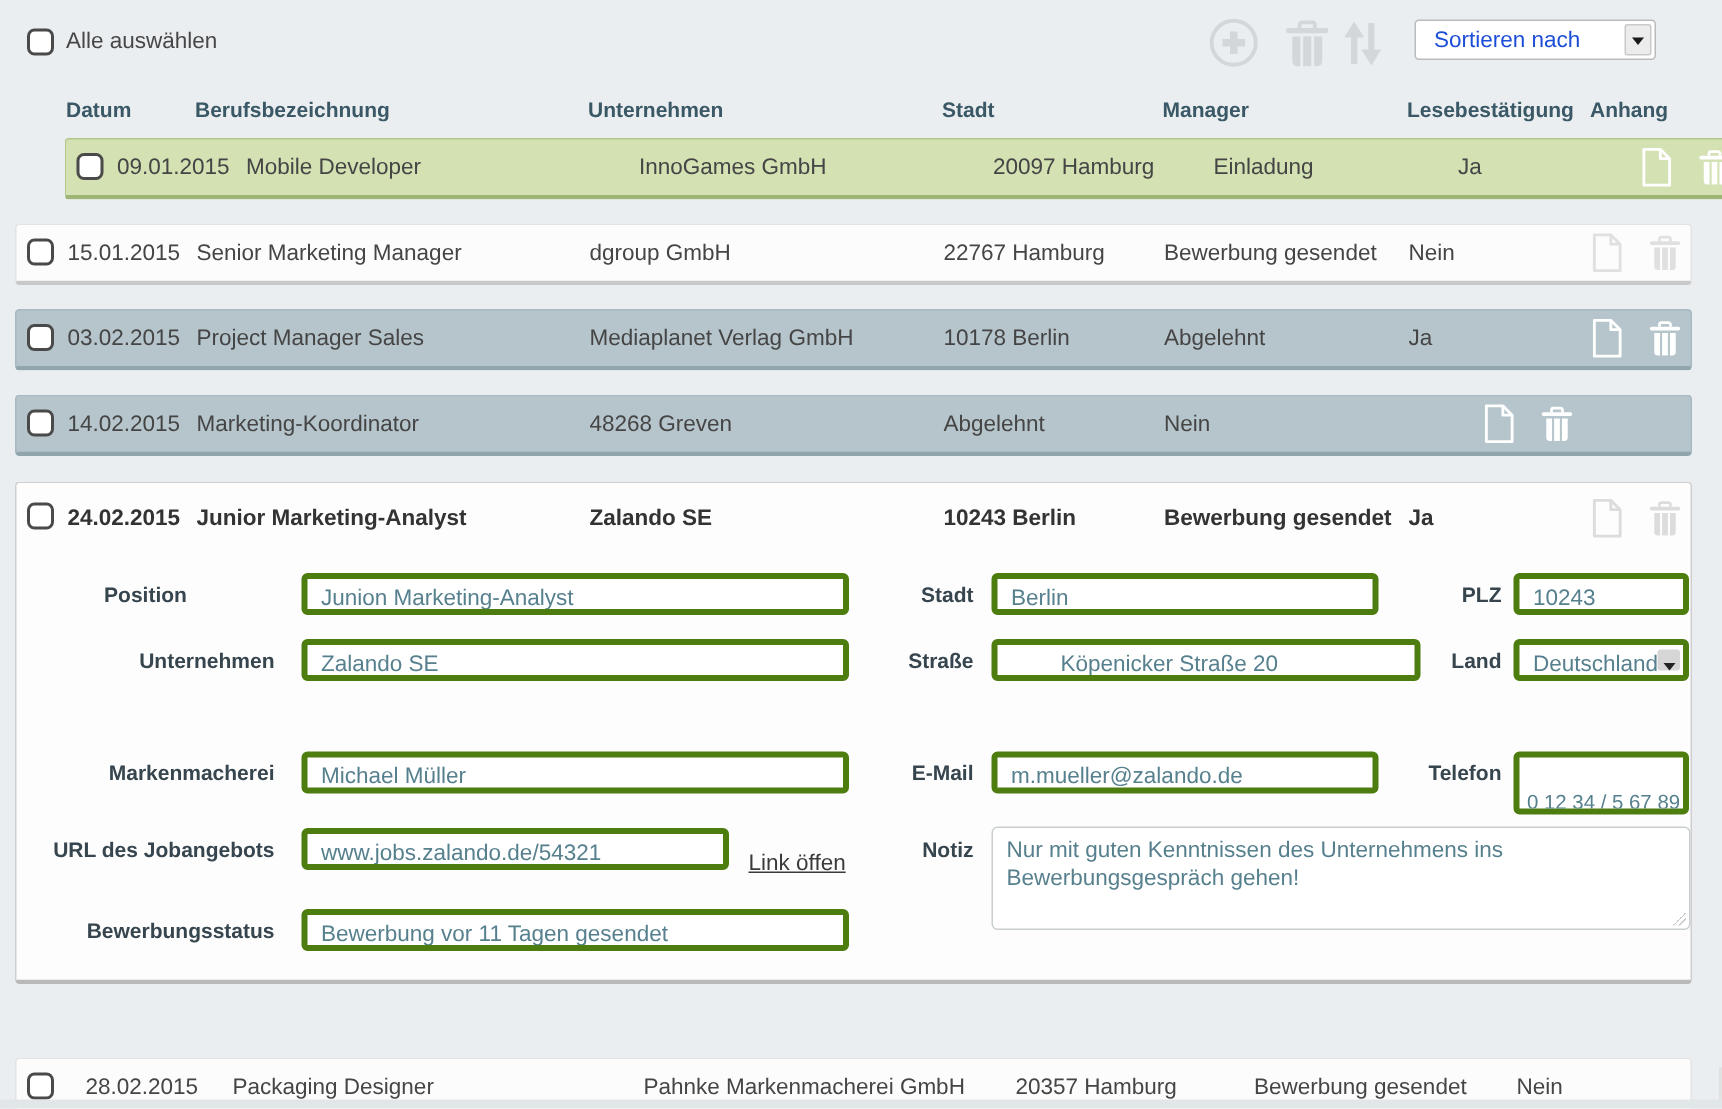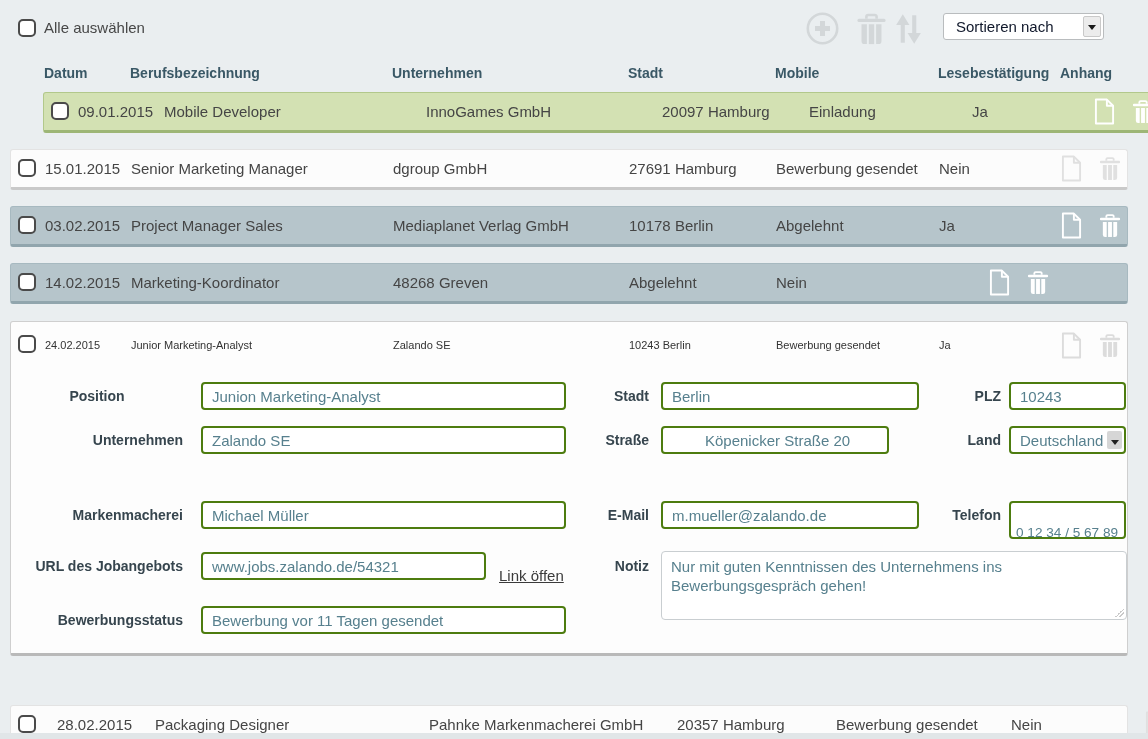--- a/index.html
+++ b/index.html
@@ -2,42 +2,42 @@
 <html><head>
 <meta charset="utf-8">
 <style>
 * { box-sizing: border-box; margin:0; padding:0; }
 html,body { width:1148px; height:739px; }
 body { background:#eaeef0; font-family:"Liberation Sans", sans-serif; position:relative; overflow:hidden; }
 .checkbox { position:absolute; width:18px; height:18px; border:2px solid #4a4a4a; border-radius:5px; background:#fff; }
 .toolbar-label { position:absolute; left:44px; top:19px; font-size:15px; color:#474747; line-height:18px; }
 .tool-icon { position:absolute; color:#d3d7d9; }
 .sort-select { position:absolute; left:943px; top:13px; width:161px; height:27px; background:#fff; border:1px solid #b9bcbe; border-radius:3px; }
-.sort-select .txt { position:absolute; left:12px; top:0; line-height:25px; font-size:15px; color:#0f172a; }
+.sort-select .txt { position:absolute; left:12px; top:0; line-height:25px; font-size:15px; color:#1d4ed8; }
 .sort-btn { position:absolute; right:2px; top:2px; bottom:2px; width:18px; background:#ececec; border:1px solid #c9c9c9; border-radius:2px; }
 .sort-btn:after { content:""; position:absolute; left:4px; top:8px; border:4px solid transparent; border-top:5px solid #1a1a1a; }
 .grid { display:grid; grid-template-columns:34px 86px 262px 236px 147px 163px 122px auto; align-items:center; }
 .header-row { position:absolute; top:60px; left:10px; width:1118px; height:26px; font-weight:bold; font-size:14px; color:#3a5866; }
 .row { position:absolute; left:10px; width:1118px; height:41px; border:1px solid; border-bottom-width:3px; border-radius:3px; font-size:15px; color:#454545; }
 .row.green { background:#d3e1b3; border-color:#b2c88b; border-bottom-color:#9db676; }
 .row.white { background:#fcfcfc; border-color:#e3e3e3; border-bottom-color:#c9c9c9; }
 .row.slate { background:#b6c5cb; border-color:#a7b9c0; border-bottom-color:#91a5ad; }
 .row .cb-wrap { position:relative; height:100%; }
 .row .checkbox { left:7px; top:9px; }
 .cell { white-space:nowrap; overflow:hidden; }
 .icons { display:flex; gap:17px; justify-self:end; padding-right:12px; align-items:center; }
 .icons.active { color:#fff; }
 .icons.off { color:#e0e0e0; }
 .icons svg { display:block; }
 .panel { position:absolute; top:321px; left:10px; width:1118px; height:335px; background:#fdfdfd; border:1px solid #cfcfcf; border-bottom:3px solid #b9b9b9; border-radius:3px; }
-.summary { position:absolute; top:3px; left:0; width:1116px; height:40px; font-weight:normal; font-size:11px; color:#333; }
+.summary { position:absolute; top:3px; left:0; width:1116px; height:40px; font-weight:bold; font-size:15px; color:#333; }
 .summary .checkbox { left:7px; top:10px; }
 .summary .icons { color:#dcdcdc; }
 .fl { position:absolute; font-size:14px; font-weight:bold; color:#36454e; text-align:right; line-height:28px; white-space:nowrap; }
-.fi { position:absolute; height:28px; border:2px solid #4d7c0f; border-radius:4px; background:#fff; font-size:15px; color:#57808e; padding:0 9px; line-height:26px; white-space:nowrap; overflow:hidden; }
+.fi { position:absolute; height:28px; border:4px solid #4d7c0f; border-radius:4px; background:#fff; font-size:15px; color:#57808e; padding:0 9px; line-height:26px; white-space:nowrap; overflow:hidden; }
 .fsel .btn { position:absolute; right:2px; top:3px; bottom:3px; width:15px; background:#d6d6d6; border-radius:2px; }
 .fsel .btn:after { content:""; position:absolute; left:3.5px; top:8.5px; border:4px solid transparent; border-top:5px solid #222; }
 .ta { position:absolute; border:1px solid #c9ced1; border-radius:4px; background:#fff; font-size:15px; color:#57808e; padding:5px 9px; line-height:19px; }
 .ta .corner { position:absolute; right:2px; bottom:2px; width:9px; height:9px;
   background:linear-gradient(135deg, transparent 50%, #c9c9c9 50%, #c9c9c9 57%, transparent 57%, transparent 72%, #c9c9c9 72%, #c9c9c9 79%, transparent 79%); }
 .link { position:absolute; font-size:15px; color:#3b3b3b; text-decoration:underline; line-height:28px; }
 .bottom-strip { position:absolute; left:0; bottom:0; width:100%; height:6px; background:#e1e6e8; }
 </style>
 </head>
 <body>
@@ -72,21 +72,21 @@
   <span class="txt">Sortieren nach</span>
   <span class="sort-btn"></span>
 </div>
 
 <div class="header-row grid">
   <div></div>
   <div class="cell">Datum</div>
   <div class="cell">Berufsbezeichnung</div>
   <div class="cell">Unternehmen</div>
   <div class="cell">Stadt</div>
-  <div class="cell">Mobile</div>
+  <div class="cell">Manager</div>
   <div class="cell">Lesebestätigung</div>
   <div class="cell">Anhang</div>
 </div>
 
 <div class="row grid green" style="top:92px;margin-left:33px;">
   <div class="cb-wrap">
       <div class="checkbox"></div>
     </div>
   <div class="cell">09.01.2015</div>
   <div class="cell">Mobile Developer</div>
@@ -113,21 +113,21 @@
   </div>
 </div>
 
 <div class="row grid white" style="top:149px;">
   <div class="cb-wrap">
       <div class="checkbox"></div>
     </div>
   <div class="cell">15.01.2015</div>
   <div class="cell">Senior Marketing Manager</div>
   <div class="cell">dgroup GmbH</div>
-  <div class="cell">27691 Hamburg</div>
+  <div class="cell">22767 Hamburg</div>
   <div class="cell">Bewerbung gesendet</div>
   <div class="cell">Nein</div>
   <div class="icons off">
     <span>
         <svg width="21" height="27" viewBox="0 0 22 28">
           <path d="M2 1.5 h11.5 l6.5 6.5 v18.5 h-18 z" fill="none" stroke="currentColor" stroke-width="2" stroke-linejoin="round"></path>
           <path d="M13.5 1.5 v6.5 h6.5" fill="none" stroke="currentColor" stroke-width="2" stroke-linejoin="round"></path>
         </svg>
       </span>
     <span>
@@ -237,21 +237,21 @@
   <div class="fi" style="left:190px; width:365px; top:179px;">Michael Müller</div>
   <div class="fl" style="left:0; width:172px; top:230px;">URL des Jobangebots</div>
   <div class="fi" style="left:190px; width:285px; top:230px;">www.jobs.zalando.de/54321</div>
   <div class="link" style="left:488px; top:230px;margin-top:10px;">Link öffen</div>
   <div class="fl" style="left:0; width:172px; top:284px;">Bewerbungsstatus</div>
   <div class="fi" style="left:190px; width:365px; top:284px;">Bewerbung vor 11 Tagen gesendet</div>
 
   <div class="fl" style="left:458px; width:180px; top:60px;">Stadt</div>
   <div class="fi" style="left:650px; width:258px; top:60px;">Berlin</div>
   <div class="fl" style="left:458px; width:180px; top:104px;">Straße</div>
-  <div class="fi" style="left:650px; width:228px; top:104px;padding-left:42px;">Köpenicker Straße 20</div>
+  <div class="fi" style="left:650px; width:286px; top:104px;padding-left:42px;">Köpenicker Straße 20</div>
   <div class="fl" style="left:458px; width:180px; top:179px;">E-Mail</div>
   <div class="fi" style="left:650px; width:258px; top:179px;">m.mueller@zalando.de</div>
   <div class="fl" style="left:458px; width:180px; top:230px;">Notiz</div>
   <div class="ta" style="left:650px; width:466px; top:229px; height:69px;"><span>Nur mit guten Kenntnissen des Unternehmens ins Bewerbungsgespräch gehen!</span><span class="corner"></span></div>
 
   <div class="fl" style="left:830px; width:160px; top:60px;">PLZ</div>
   <div class="fi" style="left:998px; width:117px; top:60px;">10243</div>
   <div class="fl" style="left:830px; width:160px; top:104px;">Land</div>
   <div class="fi fsel" style="left:998px; width:117px; top:104px;"><span>Deutschland</span><span class="btn"></span></div>
   <div class="fl" style="left:830px; width:160px; top:179px;">Telefon</div>

